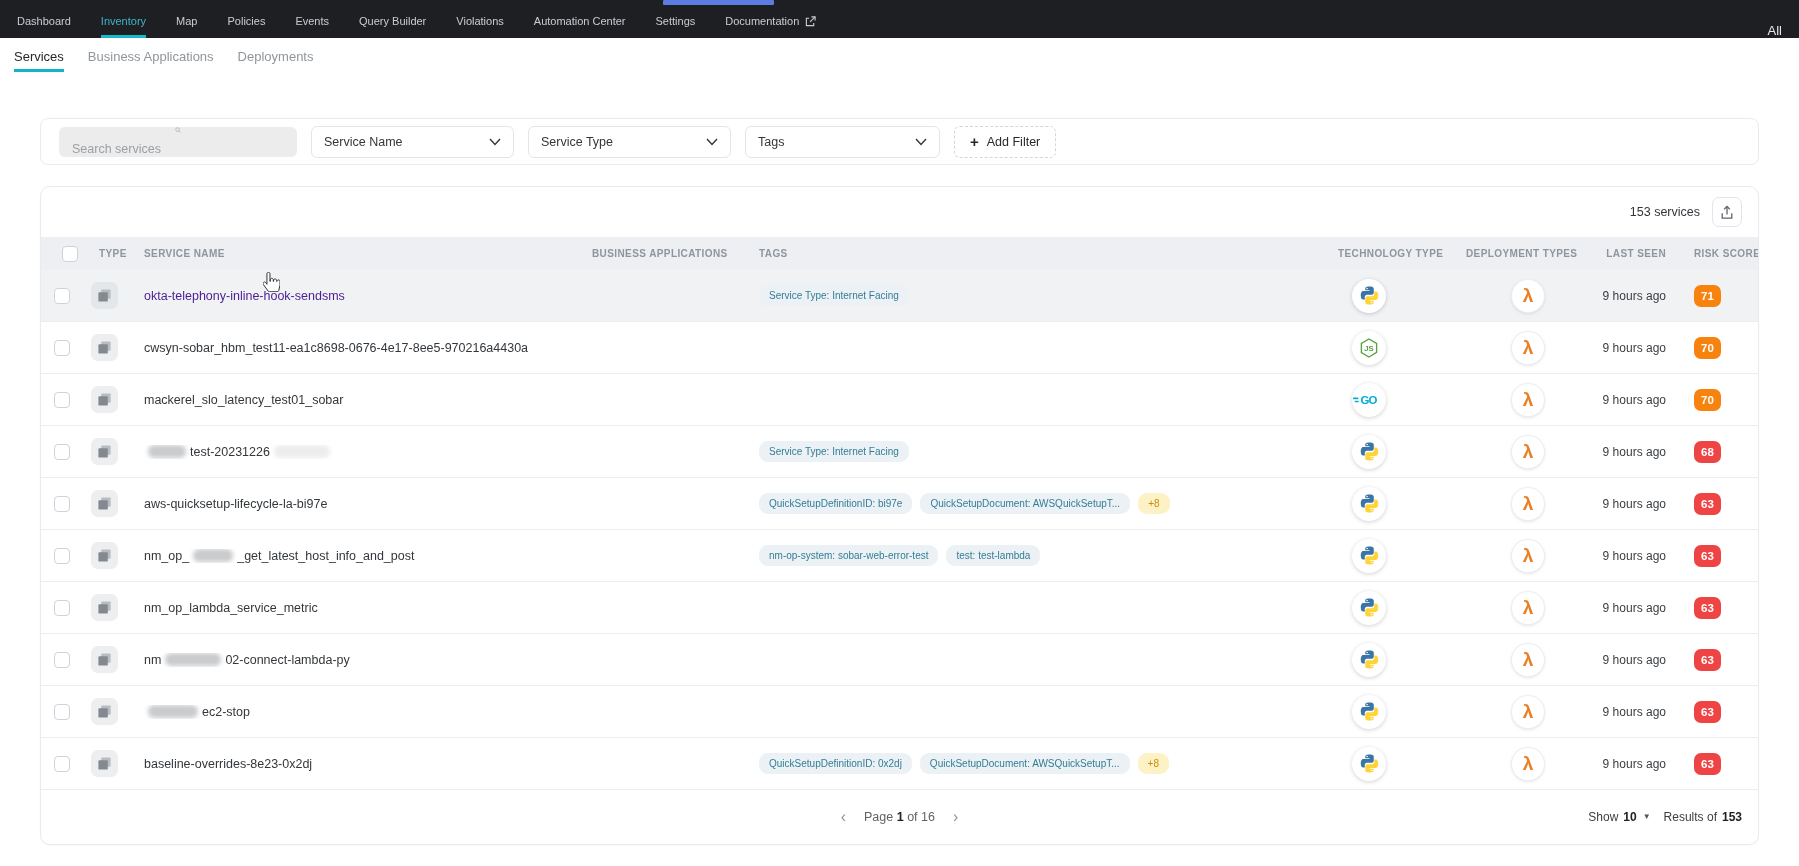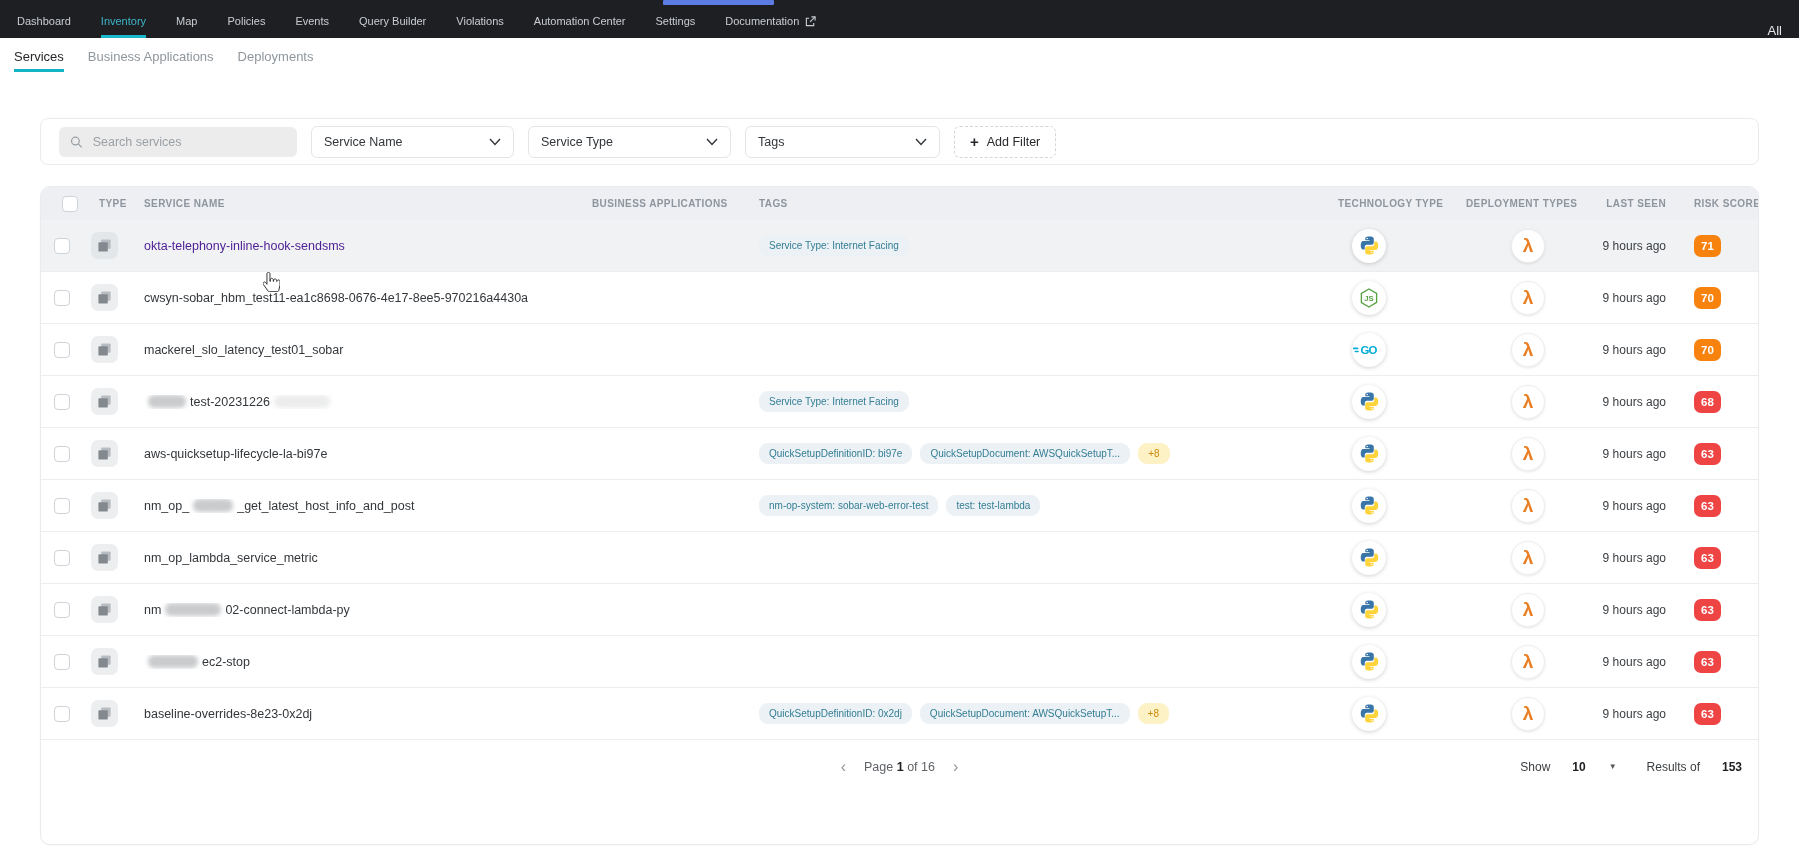--- a/index.html
+++ b/index.html
@@ -28,21 +28,21 @@
   .tab.active { color:#26282b; box-shadow: inset 0 -3px 0 #14b4c6; }
 
   
   .filter-card {
     position:absolute; left:40px; top:118px; width:1719px; height:47px;
     border:1px solid #e9ebee; border-radius:8px; background:#fff;
     display:flex; align-items:center; gap:14px; padding:0 18px;
   }
   .search-box {
     width:238px; height:30px; background:#ececec; border-radius:6px;
-    display:flex; align-items:center; gap:8px; padding:0 11px;
+    display:flex; align-items:center; gap:8px; padding:0 11px;flex-direction:column;
   }
   .search-box input { border:none; background:transparent; outline:none; font-size:12.5px; color:#444; width:100%; font-family:"Liberation Sans", sans-serif; }
   .search-box input::placeholder { color:#9aa0a6; }
   .dropdown {
     width:203px; height:32px; border:1px solid #e3e5e8; border-radius:6px; background:#fff;
     display:flex; align-items:center; justify-content:space-between; padding:0 12px;
     font-size:12.5px; color:#33373b; cursor:pointer;
   }
   .add-filter {
     height:32px; border:1px dashed #d3d7db; border-radius:6px; background:#fff;
@@ -105,21 +105,21 @@
     width:27px; height:22px; border-radius:7px; color:#fff; font-size:11.5px; font-weight:bold;
     display:grid; place-items:center; margin-left:28px;
   }
   .risk-high { background:#f8820e; }
   .risk-medium { background:#ef4444; }
 
   
   .pagination { height:53px; display:flex; align-items:center; justify-content:center; gap:14px; position:relative; font-size:12.5px; color:#5f6368; }
   .page-chevron { color:#8f969c; font-size:16px; cursor:pointer; padding:0 4px; }
   .page-text b { color:#202124; }
-  .pagination-right { position:absolute; right:16px; display:flex; gap:22px; align-items:center; font-size:12px; color:#3a3e42; }
+  .pagination-right { position:absolute; right:16px; display:flex; gap:5px; align-items:center; font-size:12px; color:#3a3e42; }
   .pagination-right b { color:#202124; }
   .caret-down { font-size:8px; color:#555; margin:0 8px 0 1px; cursor:pointer; }
 
   .mouse-cursor { position:absolute; left:263px; top:272px; z-index:50; pointer-events:none; }
 </style>
 </head>
 <body>
 
 <div class="topnav">
   <div class="loading-bar"></div>
@@ -195,20 +195,30 @@
         <polyline points="1,1 6,6.5 11,1"></polyline>
       </svg>
   </div>
   <div class="add-filter">
     <span class="plus-glyph">+</span>
     <span>Add Filter</span>
   </div>
 </div>
 
 <div class="table-card">
+  <div class="summary-row">
+    <span class="summary-count">153 services</span>
+    <div class="export-btn">
+      <svg width="14" height="15" viewBox="0 0 14 15" fill="none" stroke="#5f6368" stroke-width="1.3">
+        <path d="M7 9.5V1.8"></path>
+          <path d="M4.2 4.2L7 1.4l2.8 2.8"></path>
+          <path d="M2.2 8.2v5h9.6v-5"></path>
+      </svg>
+    </div>
+  </div>
 
   <div class="grid grid-header">
     <div class="hcell"><span class="cb" style="margin-left:13px; display:inline-block; vertical-align:middle;"></span></div>
     <div class="hcell">TYPE</div>
     <div class="hcell">SERVICE NAME</div>
     <div class="hcell">BUSINESS APPLICATIONS</div>
     <div class="hcell">TAGS</div>
     <div class="hcell c6">TECHNOLOGY TYPE</div>
     <div class="hcell c7">DEPLOYMENT TYPES</div>
     <div class="hcell right">LAST SEEN</div>

